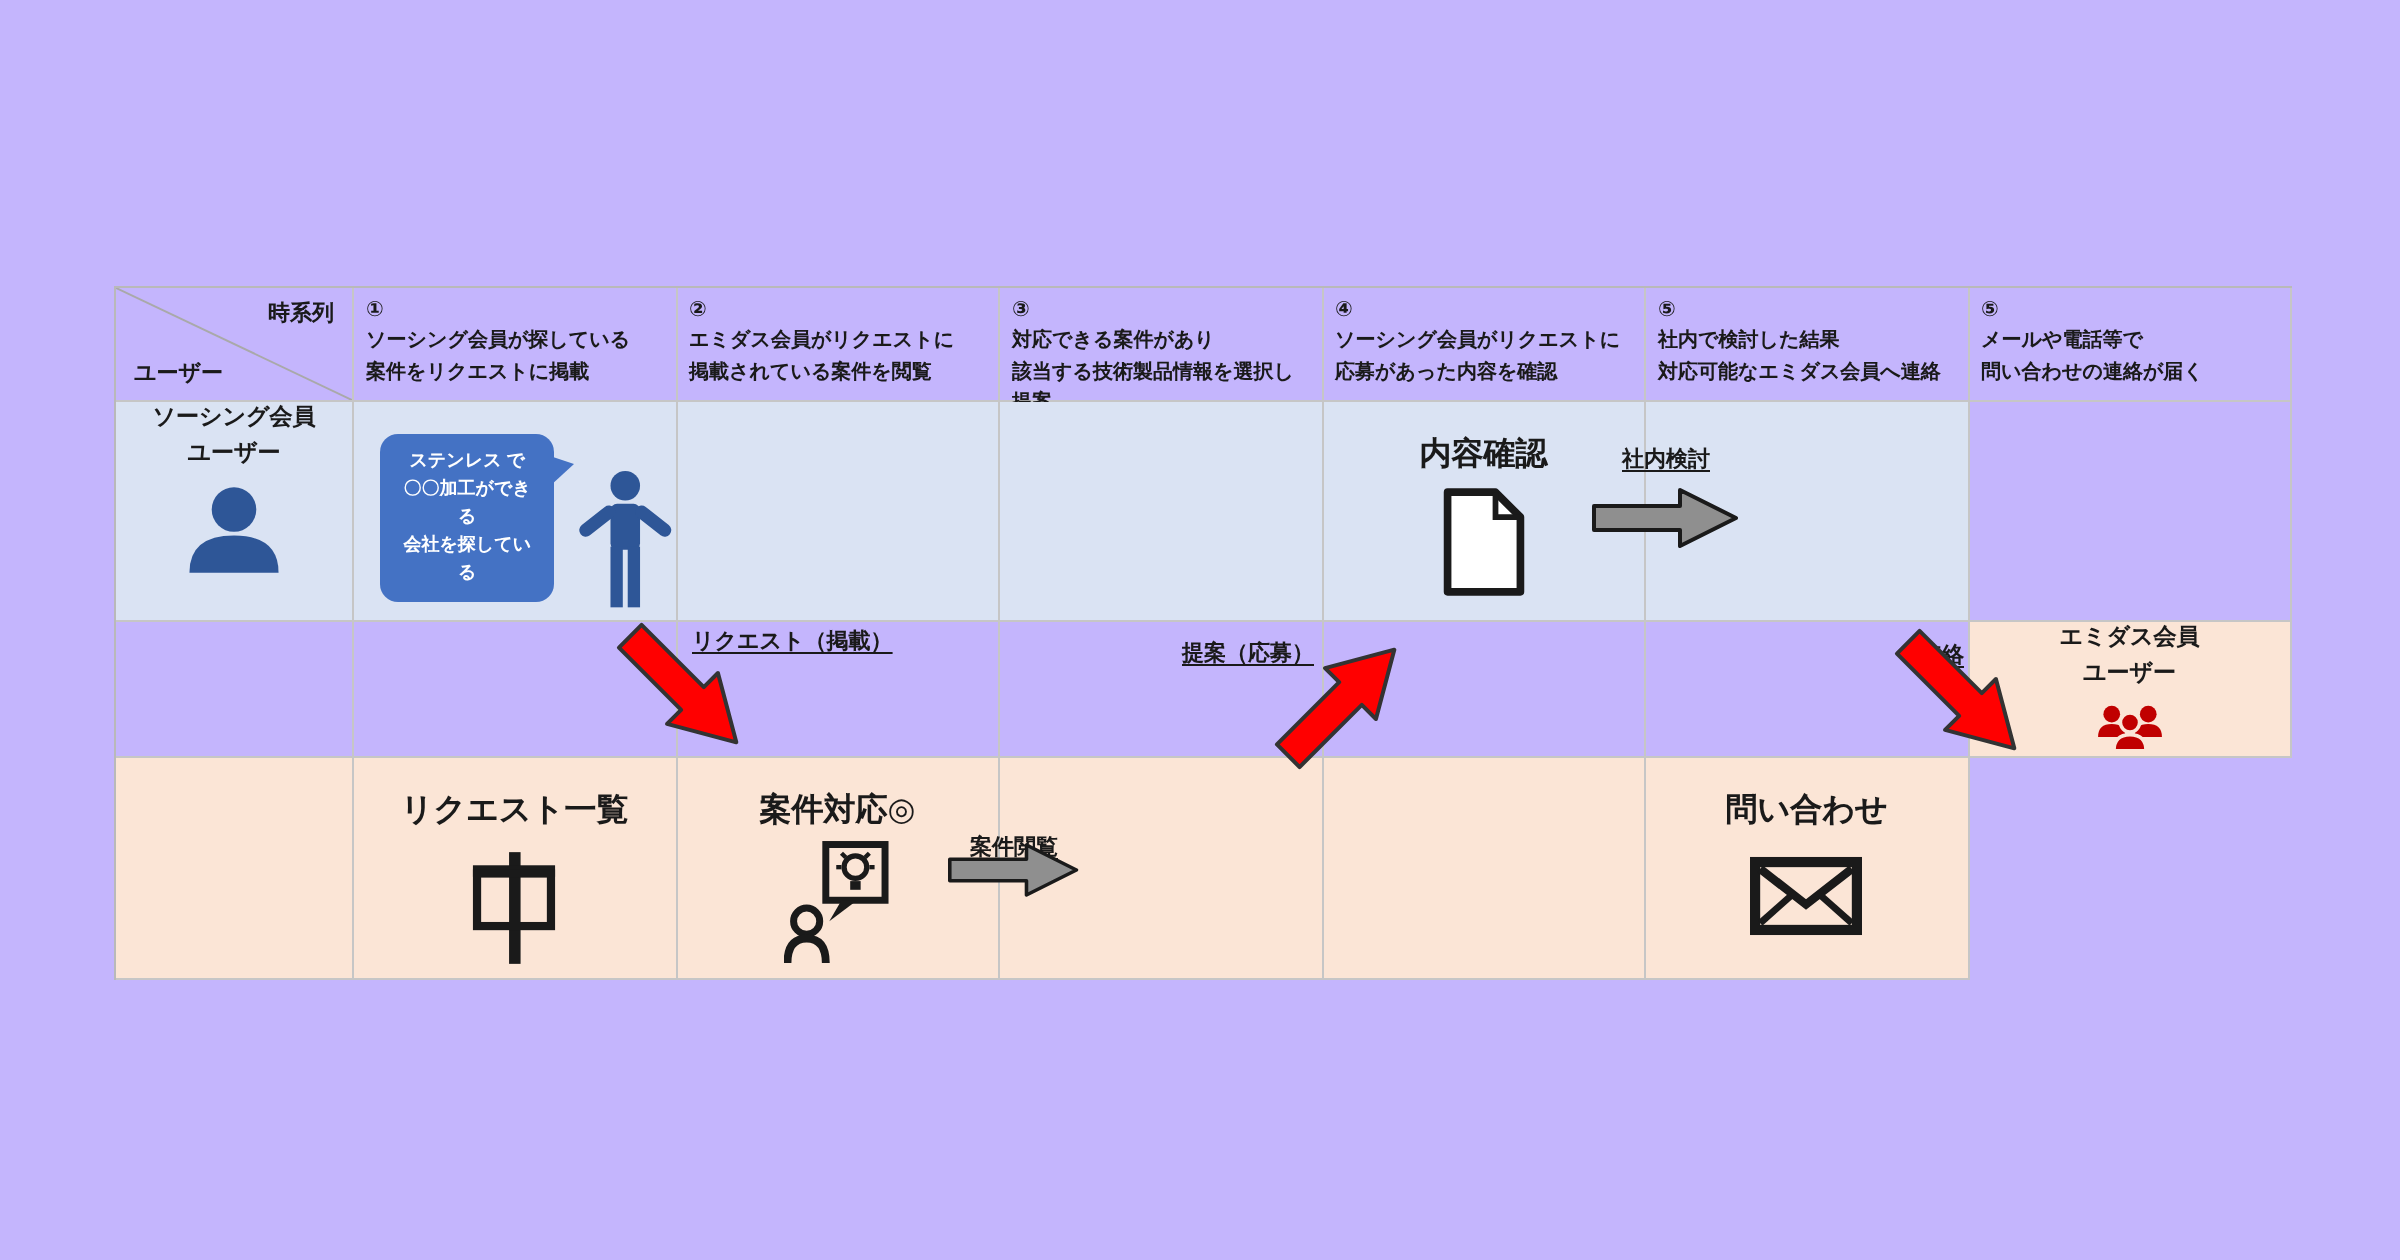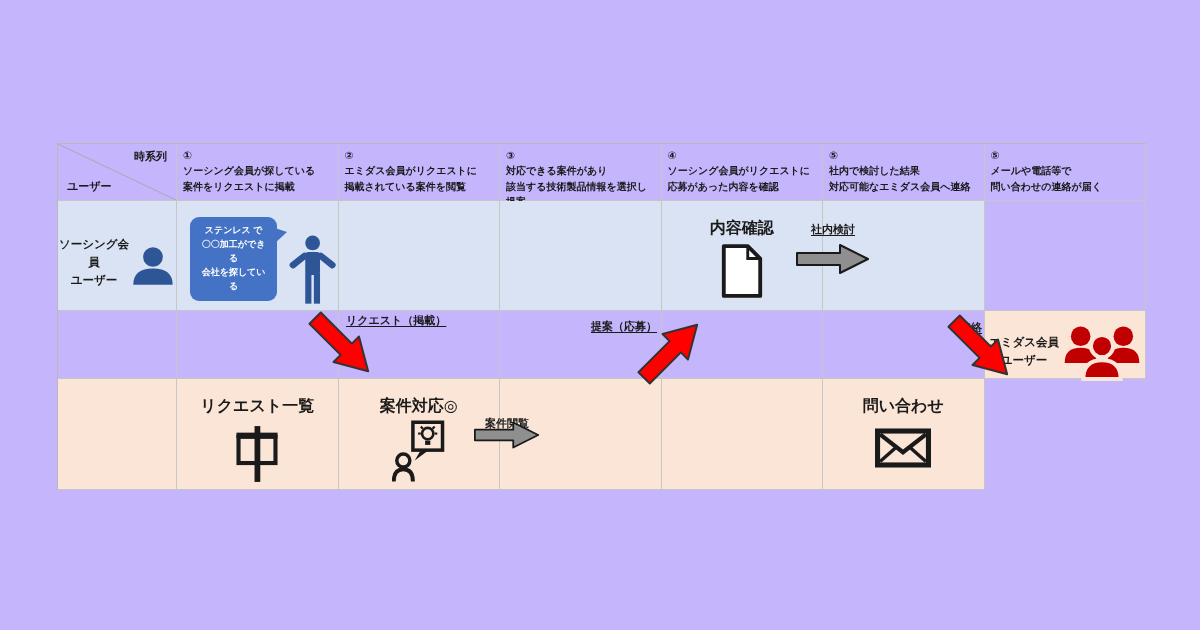--- a/index.html
+++ b/index.html
@@ -11,21 +11,21 @@
          border-top:1px solid #b9b9b9;border-left:1px solid #b9b9b9;}
   .cell{position:relative;box-sizing:border-box;border-right:1px solid #c6c6c6;border-bottom:1px solid #c6c6c6;}
   .blue{background:#dae3f3;}
   .peach{background:#fbe5d6;}
   .hdr{padding:3px 5px 0 6px;font-size:10px;font-weight:bold;line-height:1.55;}
   .hdr .num{font-size:10.5px;}
   .hdr .txt{white-space:pre-line;}
   .corner-top{position:absolute;top:5px;right:9px;font-size:11px;font-weight:bold;}
   .corner-bottom{position:absolute;bottom:6px;left:9px;font-size:11px;font-weight:bold;}
   .diag{position:absolute;left:0;top:0;}
-  .lane-label{display:flex;flex-direction:row;align-items:center;padding-top:15px;justify-content:flex-end;}
+  .lane-label{display:flex;flex-direction:column;align-items:center;}
   .lane-label .lt{font-size:11.5px;font-weight:bold;line-height:1.55;text-align:center;white-space:pre-line;}
   .colflex{display:flex;flex-direction:column;align-items:center;padding-top:17px;}
   .step-label{font-size:16px;font-weight:bold;line-height:1.2;}
   .u{text-decoration:underline;text-underline-offset:2px;}
   .bubble-wrap{display:flex;flex-direction:row;justify-content:center;padding-top:16px;}
   .bubble{position:relative;background:#4472c4;color:#ffffff;border-radius:9px;
           padding:7px 9px;font-size:9px;font-weight:bold;line-height:1.55;
           text-align:center;white-space:pre-line;height:fit-content;margin-right:11px;margin-left:13px;}
   .bubble::after{content:"";position:absolute;right:-10px;top:11px;width:0;height:0;
           border-left:12px solid #4472c4;border-top:4px solid transparent;border-bottom:11px solid transparent;}

